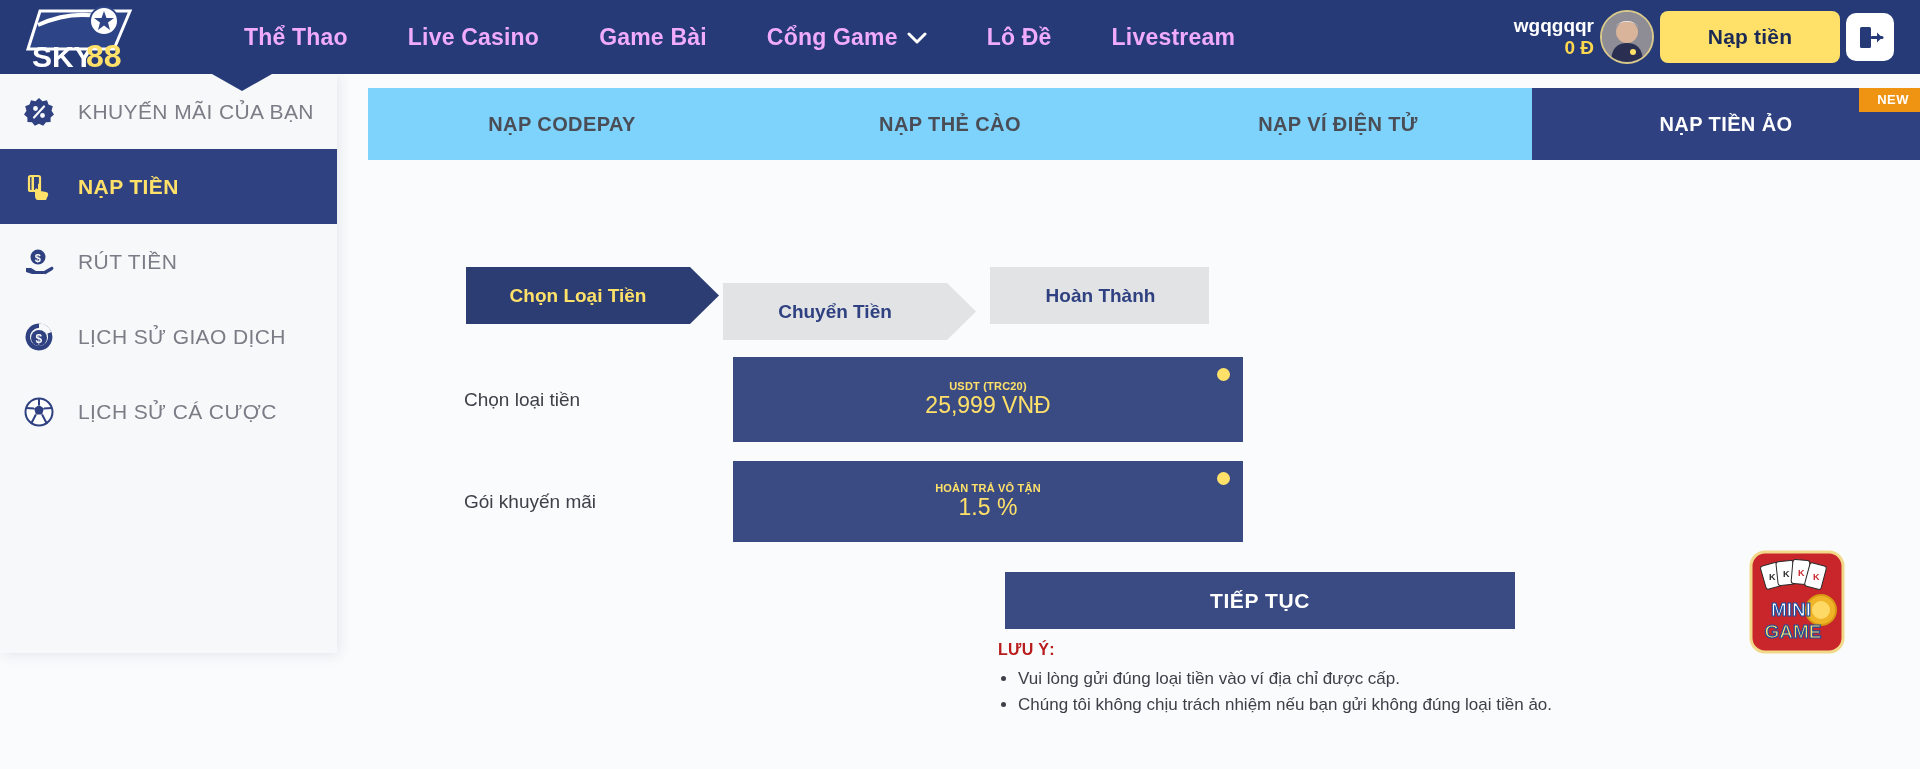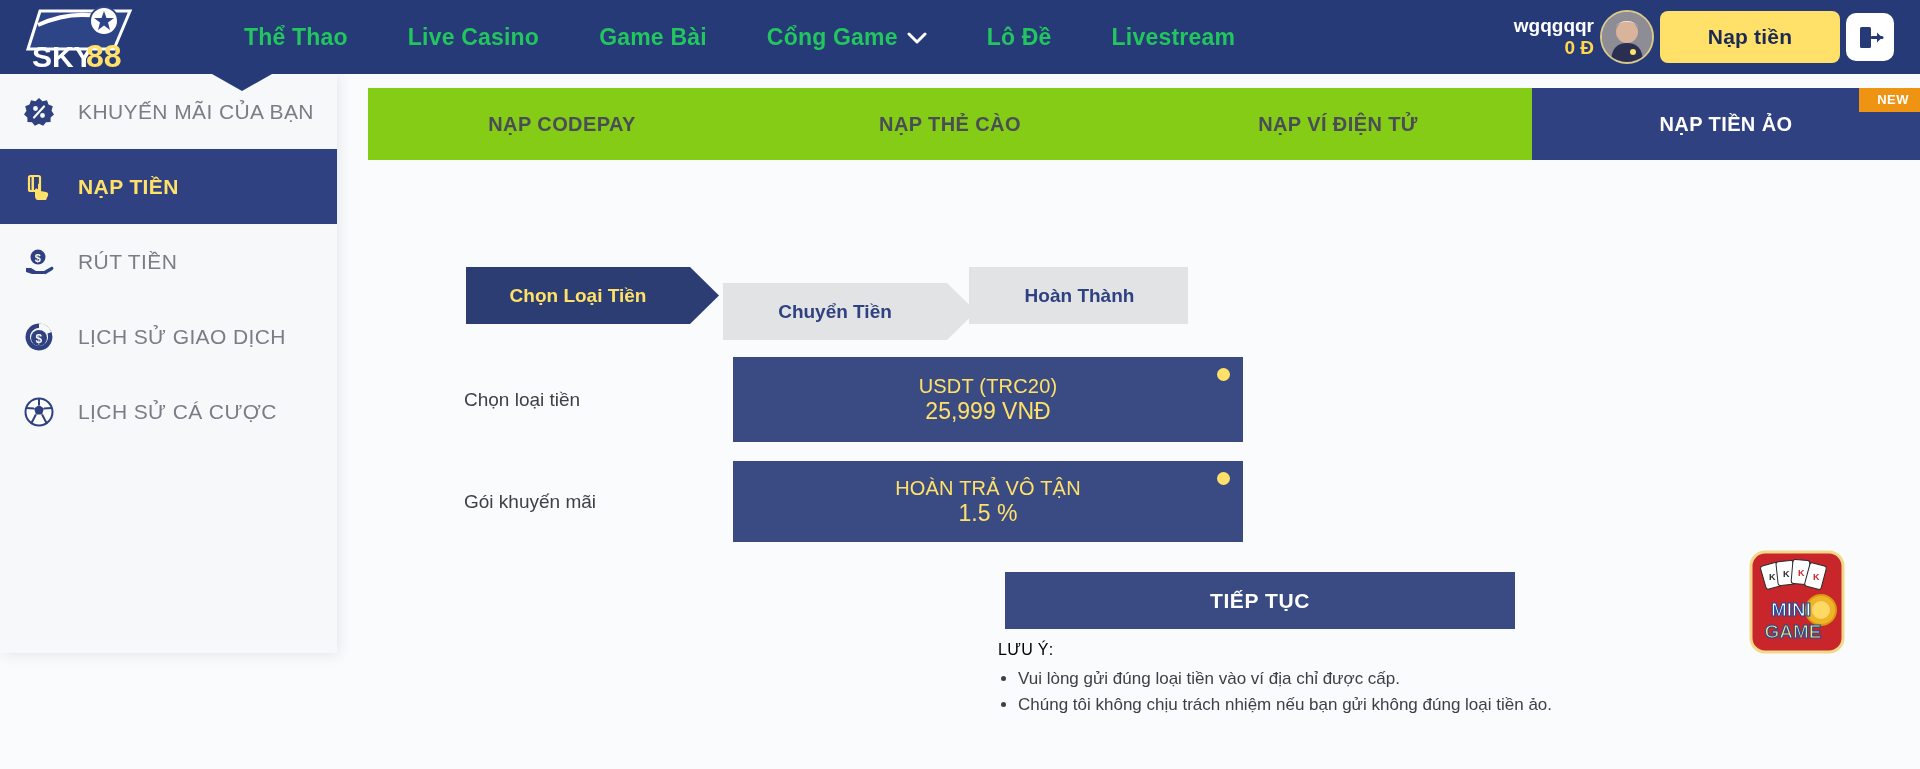--- a/index.html
+++ b/index.html
@@ -19,21 +19,21 @@
     z-index: 30;
   }
   .logo {
     width: 160px; height: 74px; position: relative; margin-left: 8px;
     display: flex; align-items: center; justify-content: center;
   }
   .logo-svg { display:block; }
 
   .nav { display: flex; align-items: center; margin-left: 46px; }
   .nav-item {
-    color: #22c55e; font-size: 23px; font-weight: bold;
+    color: #f0abfc; font-size: 23px; font-weight: bold;
     padding: 0 30px; cursor: pointer; white-space: nowrap;
     display: flex; align-items: flex-start; gap: 9px;
     letter-spacing: .2px;
   }
   .caret { display:inline-block; }
 
   .acct { margin-left: auto; display: flex; align-items: center; gap: 6px; padding-right: 18px;}
   .acct-text { display: flex; flex-direction: column; align-items: flex-end; line-height: 1.18; }
   .acct-user { color: #ffffff; font-size: 19px; font-weight: bold; }
   .acct-bal { color: #ffd84d; font-size: 19px; font-weight: bold; }
@@ -75,21 +75,21 @@
   }
   .side-item .ico { width: 34px; height: 34px; flex: none; display:flex; align-items:center; justify-content:center; }
   .side-item.active { background: #2f4180; color: #ffe169; font-weight: bold; }
   .side-item.active .lbl { color: #ffe169; }
 
   
   .content { position: absolute; top: 0; left: 368px; width: 1552px; height: 695px; }
 
   .tabs { position: absolute; top: 14px; left: 0; width: 1552px; height: 72px; display: flex; }
   .tab {
-    flex: 1; background: #84cc16; color: #4a4d55;
+    flex: 1; background: #7dd3fc; color: #4a4d55;
     display: flex; align-items: center; justify-content: center;
     font-size: 20px; font-weight: bold; letter-spacing: .4px; cursor: pointer;
     position: relative;
   }
   .tab.active { background: #2f4180; color: #ffffff; }
   .badge-new {
     position: absolute; top: 0; right: 0;
     background: #ef9312; color: #ffffff;
     font-size: 13px; font-weight: bold; letter-spacing: .5px;
     padding: 4px 11px 5px 18px;
@@ -117,35 +117,35 @@
   .step .arrow svg { display:block; }
 
   
   .row { position: absolute; display: flex; align-items: center; }
   .row-label { color: #3e4149; font-size: 19px; width: 200px; }
 
   .card-select {
     width: 510px; background: #3a4b84; position: relative; cursor: pointer;
     display: flex; flex-direction: column; align-items: center; justify-content: center;
   }
-  .card-select .sub { color: #ffe169; font-size: 20px; font-weight: normal; letter-spacing: .2px; }
+  .card-select .sub { color: #ffe169; font-size: 11px; font-weight: bold; letter-spacing: .2px; }
   .card-select .main { color: #ffe169; font-size: 23px; font-weight: normal; }
   .dot {
     position: absolute; top: 11px; right: 13px; width: 13px; height: 13px; border-radius: 50%;
     background: #ffe169;
   }
 
   .btn-continue {
     position: absolute; left: 637px; top: 398px; width: 510px; height: 57px;
     background: #3a4b84; color: #ffffff; border: none; cursor: pointer;
     font-size: 21px; font-weight: bold; letter-spacing: .6px;
   }
 
   .note { position: absolute; left: 630px; top: 467px; width: 640px; }
-  .note-title { color: #000000; font-size: 16px; font-weight: normal; letter-spacing: .3px; }
+  .note-title { color: #b91c1c; font-size: 16px; font-weight: bold; letter-spacing: .3px; }
   .note ul { margin: 7px 0 0 20px; }
   .note li { color: #3d4048; font-size: 17px; line-height: 1.55; }
 
   
   .minigame {
     position: absolute; left: 1379px; top: 472px; width: 100px; height: 112px; cursor: pointer;
   }
 </style>
 </head>
 <body>
@@ -318,21 +318,21 @@
             </span>
           </div>
           <div class="step" style="margin-left:33px;margin-top:16px;">
             <span>Chuyển Tiền</span>
             <span class="arrow">
               <svg width="29" height="57" viewBox="0 0 29 57">
                   <path d="M0 0 L29 28.5 L0 57 Z" fill="#e2e3e4"></path>
                 </svg>
             </span>
           </div>
-          <div class="step" style="margin-left:22px;min-width:219px;padding-left:32px;">
+          <div class="step" style="margin-left:43px;min-width:219px;padding-left:32px;">
             <span>Hoàn Thành</span>
           </div>
         </div>
 
         <div class="row" style="left:96px; top:183px;">
           <div class="row-label">Chọn loại tiền</div>
           <div class="card-select" style="margin-left:69px; height:85px;">
             <span class="sub">USDT (TRC20)</span>
             <span class="main">25,999 VNĐ</span>
             <span class="dot"></span>

